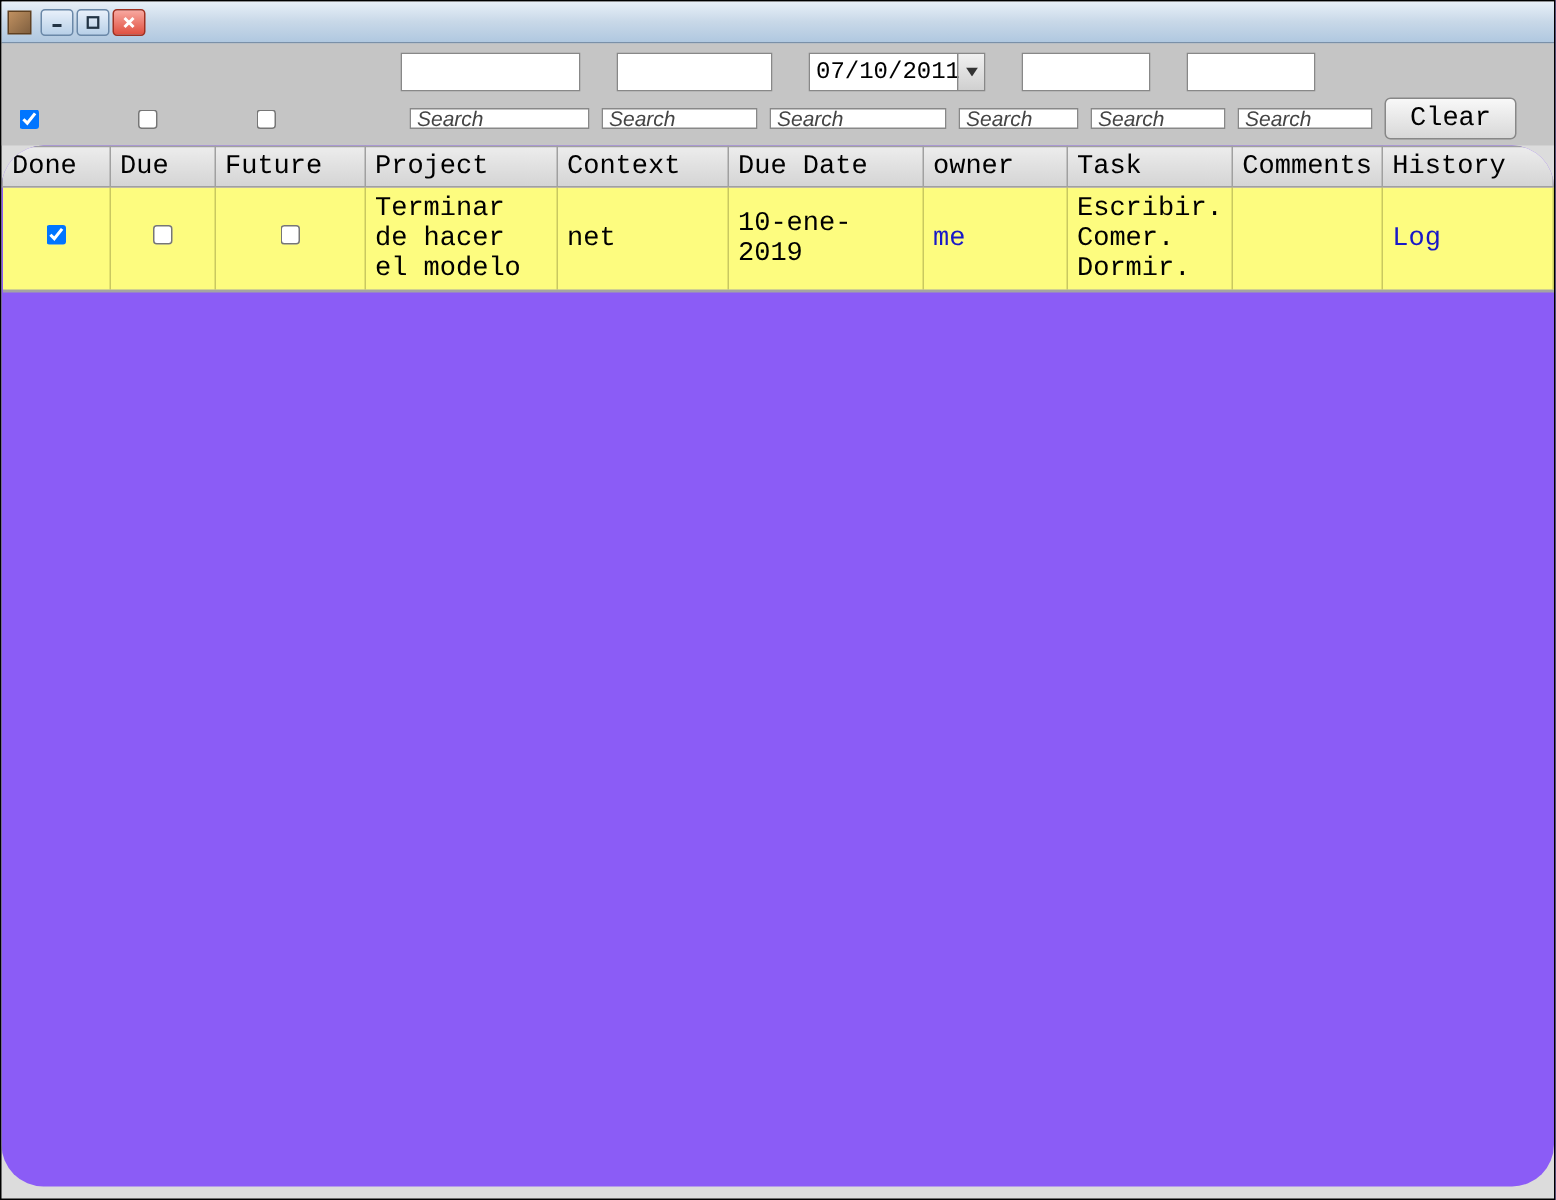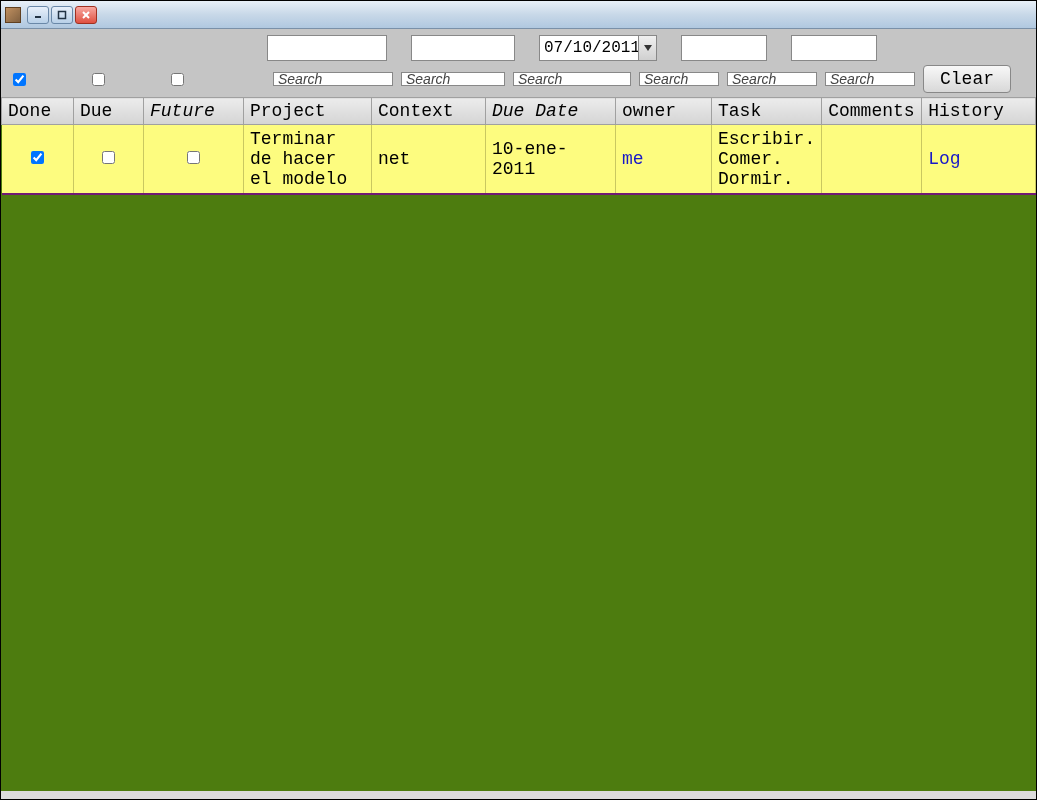--- a/index.html
+++ b/index.html
@@ -101,52 +101,52 @@
   .search-in::placeholder { color:#444; font-style:italic; }
   .clear-btn {
     height:28px; padding:0 16px;
     background: linear-gradient(to bottom,#f8f8f8,#d8d8d8);
     border:1px solid #888; border-radius:4px;
     font-family:"Courier New",monospace; font-size:18px;
     cursor:pointer;
   }
 
   
-  .grid-wrap { background:#4d7c0f; height: calc(800px - 28px - 78px); overflow:auto; }
+  .grid-wrap { background:#8b5cf6; height: calc(800px - 28px - 78px); overflow:auto;border-radius:28px; }
   table.grid { width:100%; border-collapse:collapse; }
   .grid th {
     background: linear-gradient(to bottom,#ececec,#d4d4d4);
     border:1px solid #a0a0a0;
     text-align:left;
     font-weight:normal;
     font-family:"Courier New",monospace;
     font-size:18px;
     padding:3px 6px;
     white-space:nowrap;
   }
   .grid td {
     background:#fdfc7f;
     border-right:1px solid #c9c860;
-    border-bottom:2px solid #701a75;
+    border-bottom:2px solid #a3a3a3;
     font-family:"Courier New",monospace;
     font-size:18px;
     padding:4px 6px;
     vertical-align:middle;
     color:#000;
   }
   .grid td.center { text-align:center; }
   .grid td.link { color:#1818c8; cursor:pointer; }
   .grid td .row-cb { width:13px; height:13px; }
 
   .col-done   { width:72px; }
   .col-due    { width:70px;margin-left:28px; }
-  .col-future { width:100px;font-style:italic; }
+  .col-future { width:100px; }
   .col-proj   { width:128px; }
   .col-ctx    { width:114px; }
-  .col-ddate  { width:130px;font-style:italic; }
+  .col-ddate  { width:130px; }
   .col-owner  { width:96px;margin-top:24px; }
   .col-task   { width:100px; }
   .col-comm   { width:100px; }
   .col-hist   { }
 </style>
 </head>
 <body>
 
 <div class="titlebar">
   <div class="app-icon"></div>
@@ -220,21 +220,21 @@
         <th class="col-hist">History</th>
       </tr>
     </thead>
     <tbody>
       <tr>
         <td class="center"><input type="checkbox" class="row-cb" checked="" style=""></td>
         <td class="center"><input type="checkbox" class="row-cb" style=""></td>
         <td class="center"><input type="checkbox" class="row-cb" style=""></td>
         <td>Terminar de hacer el modelo</td>
         <td>net</td>
-        <td>10-ene-2011</td>
+        <td>10-ene-2019</td>
         <td class="link">me</td>
         <td>Escribir. Comer. Dormir.</td>
         <td></td>
         <td class="link">Log</td>
       </tr>
     </tbody>
   </table>
 </div>
 
 </body></html>

